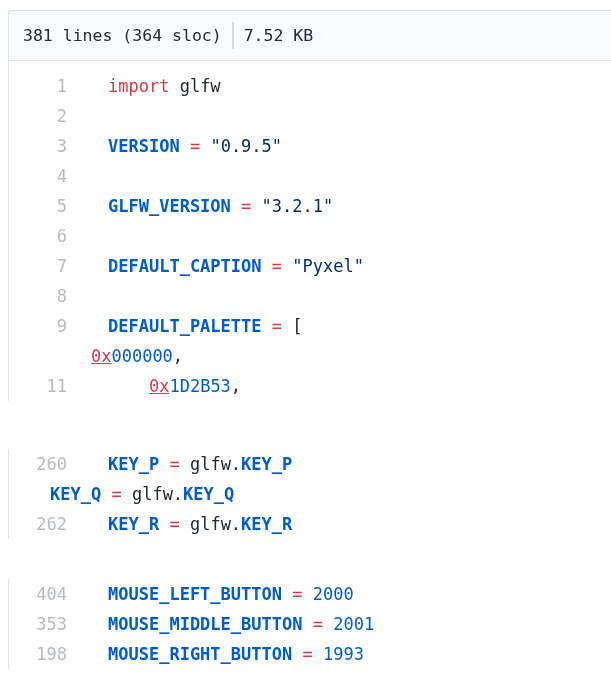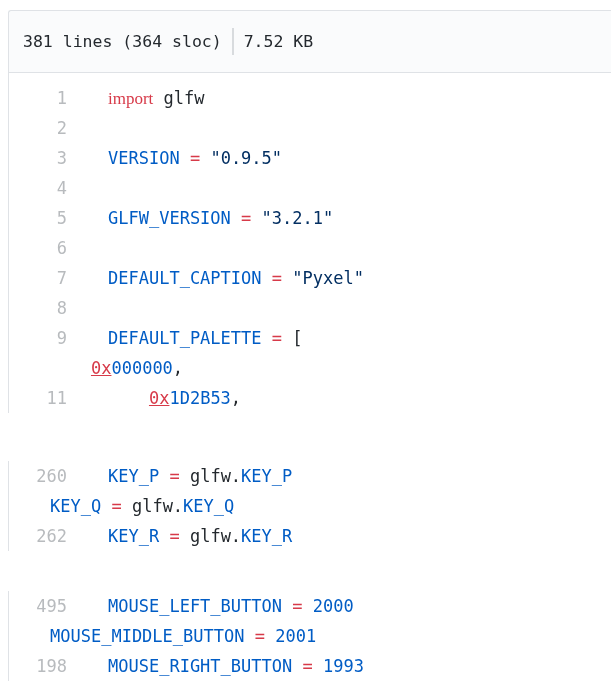--- a/index.html
+++ b/index.html
@@ -7,21 +7,21 @@
     --const:#005cc5; --num:#005cc5; --str:#032f62; --pln:#24292e;
     --lnum:#b8bbbe; --border:#dfe2e6; --header_bg:#fafbfc;
     --header_text:#24292e; --divider:#d8dbde; --code_bg:#ffffff;
   }
   *{margin:0;padding:0;box-sizing:border-box;}
   html,body{width:611px;height:685px;overflow:hidden;background:var(--code_bg);}
   body{font-family:"DejaVu Sans Mono","Liberation Mono",monospace;color:var(--pln);}
 
   .file-header{
     margin:10px 0 0 8px;
-    height:63px;
+    height:51px;
     background:var(--header_bg);
     border:1px solid var(--border);
     border-right:none;
     border-radius:3px 0 0 0;
     display:flex;
     align-items:center;
     padding-left:14px;
     gap:10px;
     font-size:16.5px;
     color:var(--header_text);
@@ -40,24 +40,24 @@
   #code-blocks .code-block:nth-child(2){margin-top:48px;}
   #code-blocks .code-block:nth-child(3){margin-top:40px;}
 
   .code-row{display:flex;height:30px;line-height:30px;font-size:17px;}
   .line-num{
     flex:none;width:58px;text-align:right;
     color:var(--lnum);cursor:pointer;user-select:none;
   }
   .line-code{padding-left:41px;white-space:pre;color:var(--pln);}
 
-  .tok-kw{color:var(--kw);font-family:Liberation Serif, serif;}
+  .tok-kw{color:var(--kw);}
   .tok-op{color:var(--op);}
   .tok-hex{color:var(--hex);text-decoration:underline;}
-  .tok-const{color:var(--const);}
+  .tok-const{color:var(--const);font-weight:bold;}
   .tok-num{color:var(--num);}
   .tok-str{color:var(--str);}
   .tok-pln{color:var(--pln);}
 </style>
 </head>
 <body>
 
 <div class="file-header">
   <span>381 lines (364 sloc)</span>
   <span class="divider"></span>
@@ -117,24 +117,25 @@
       <div class="code-row">
         <span class="line-code"><span class="tok-const">KEY_Q</span><span class="tok-pln"> </span><span class="tok-op">=</span><span class="tok-pln"> glfw.</span><span class="tok-const">KEY_Q</span></span>
       </div>
       <div class="code-row">
         <span class="line-num">262</span>
         <span class="line-code"><span class="tok-const">KEY_R</span><span class="tok-pln"> </span><span class="tok-op">=</span><span class="tok-pln"> glfw.</span><span class="tok-const">KEY_R</span></span>
       </div>
     </div>
     <div class="code-block">
       <div class="code-row">
-        <span class="line-num">495</span>
+        <span class="line-num">404</span>
         <span class="line-code"><span class="tok-const">MOUSE_LEFT_BUTTON</span><span class="tok-pln"> </span><span class="tok-op">=</span><span class="tok-pln"> </span><span class="tok-num">2000</span></span>
       </div>
       <div class="code-row">
+        <span class="line-num">353</span>
         <span class="line-code"><span class="tok-const">MOUSE_MIDDLE_BUTTON</span><span class="tok-pln"> </span><span class="tok-op">=</span><span class="tok-pln"> </span><span class="tok-num">2001</span></span>
       </div>
       <div class="code-row">
         <span class="line-num">198</span>
         <span class="line-code"><span class="tok-const">MOUSE_RIGHT_BUTTON</span><span class="tok-pln"> </span><span class="tok-op">=</span><span class="tok-pln"> </span><span class="tok-num">1993</span></span>
       </div>
     </div>
   </div>
 
 </body></html>

